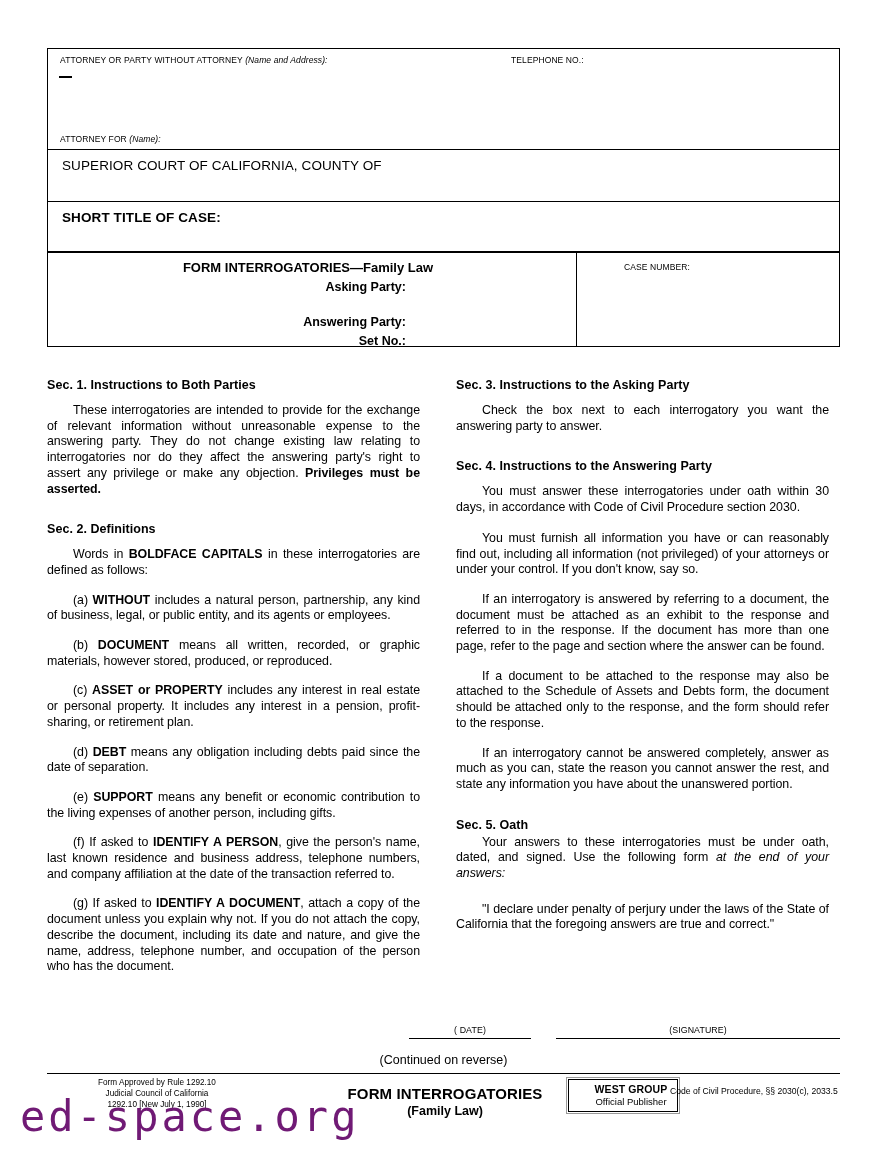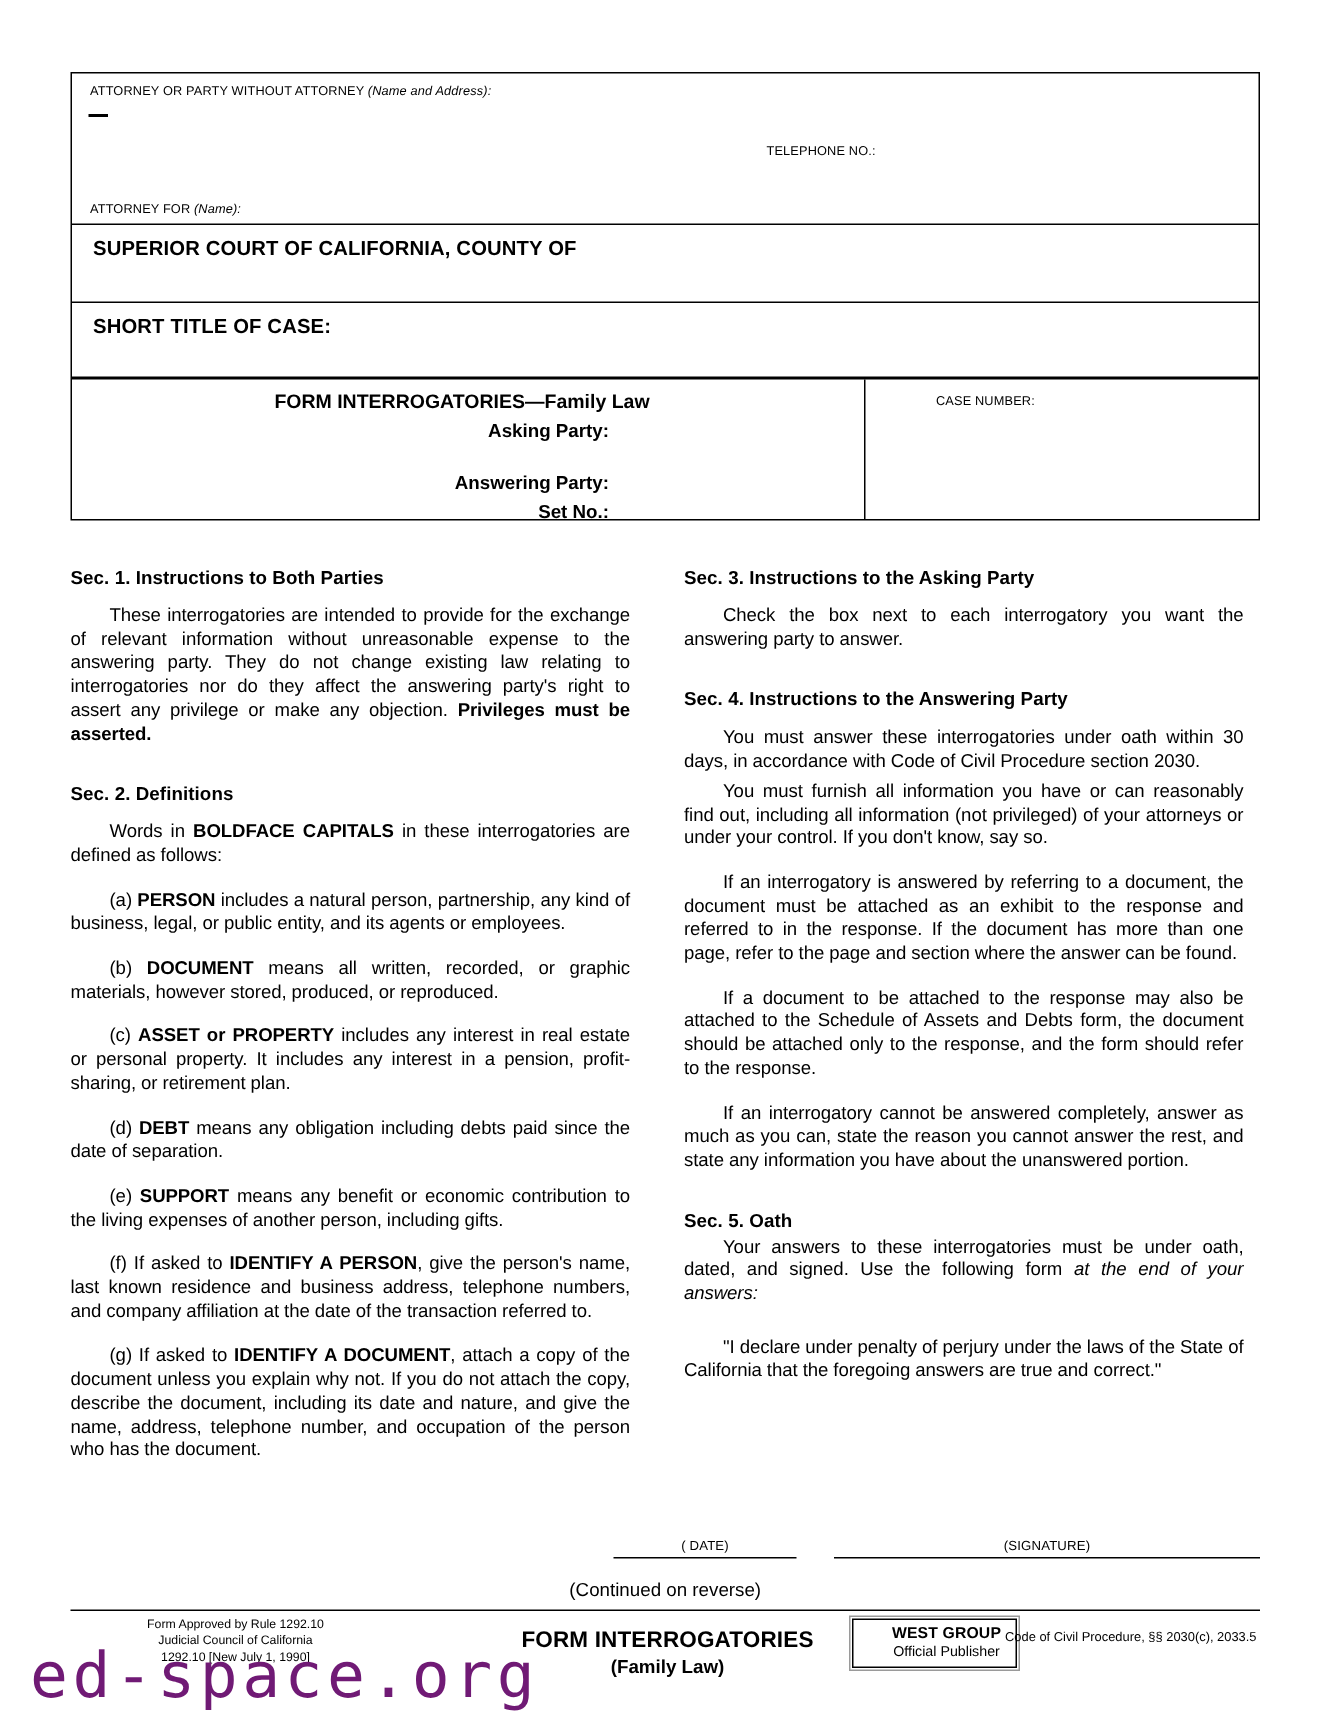--- a/index.html
+++ b/index.html
@@ -42,21 +42,20 @@
   .lbl-tiny i { font-style: italic; }
   .attorney-label {
     position: absolute;
     left: 12px;
     top: 7px;
   }
   .telephone-label {
     position: absolute;
     left: 463px;
     top: 7px;
-    margin-top: 40px;
   }
   .tick-mark {
     position: absolute;
     left: 11px;
     top: 27px;
     width: 13px;
     height: 0;
     border-top: 2.5px solid #000;
   }
   .attorney-for-label {
@@ -67,21 +66,21 @@
 
   .cap-court {
     height: 52px;
     border-bottom: 1.5px solid #000;
   }
   .court-title {
     position: absolute;
     left: 14px;
     top: 8px;
     font-size: 13.5px;
-    font-weight: bold;
+    font-weight: normal;
     letter-spacing: 0.1px;
     text-align: center;
   }
 
   .cap-shorttitle {
     height: 51px;
     border-bottom: 2px solid #000;
   }
   .shorttitle-label {
     position: absolute;
@@ -157,21 +156,21 @@
     letter-spacing: 0.05px;
   }
   p.body-p {
     font-size: 12.4px;
     line-height: 15.7px;
     margin: 0 0 14px 0;
     text-align: justify;
     text-indent: 26px;
     letter-spacing: -0.05px;
   }
-  p.tight { margin-bottom: 4px; }
+  p.tight { margin-bottom: 15px; }
   .sec-head.spaced-top { margin-top: 25px; }
   b { font-weight: bold; }
   i { font-style: italic; }
 
   
   .sig-area {
     position: absolute;
     left: 409px;
     top: 1025px;
     width: 431px;
@@ -315,21 +314,21 @@
 <div class="columns">
 
   <div class="col col-left">
 
     <div class="sec-head">Sec. 1. Instructions to Both Parties</div>
     <p class="body-p"><span>These interrogatories are intended to provide for the exchange of relevant information without unreasonable expense to the answering party. They do not change existing law relating to interrogatories nor do they affect the answering party's right to assert any privilege or make any objection. </span><b>Privileges must be asserted.</b></p>
 
     <div class="sec-head spaced-top">Sec. 2. Definitions</div>
     <p class="body-p"><span>Words in </span><b>BOLDFACE CAPITALS</b><span> in these interrogatories are defined as follows:</span></p>
 
-    <p class="body-p"><span>(a) </span><b>PERSON</b><span> includes a natural person, partnership, any kind of business, legal, or public entity, and its agents or employees.</span></p>
+    <p class="body-p"><span>(a) </span><b>WITHOUT</b><span> includes a natural person, partnership, any kind of business, legal, or public entity, and its agents or employees.</span></p>
 
     <p class="body-p"><span>(b) </span><b>DOCUMENT</b><span> means all written, recorded, or graphic materials, however stored, produced, or reproduced.</span></p>
 
     <p class="body-p"><span>(c) </span><b>ASSET or PROPERTY</b><span> includes any interest in real estate or personal property. It includes any interest in a pension, profit-sharing, or retirement plan.</span></p>
 
     <p class="body-p"><span>(d) </span><b>DEBT</b><span> means any obligation including debts paid since the date of separation.</span></p>
 
     <p class="body-p"><span>(e) </span><b>SUPPORT</b><span> means any benefit or economic contribution to the living expenses of another person, including gifts.</span></p>
 
     <p class="body-p"><span>(f) If asked to </span><b>IDENTIFY A PERSON</b><span>, give the person's name, last known residence and business address, telephone numbers, and company affiliation at the date of the transaction referred to.</span></p>

